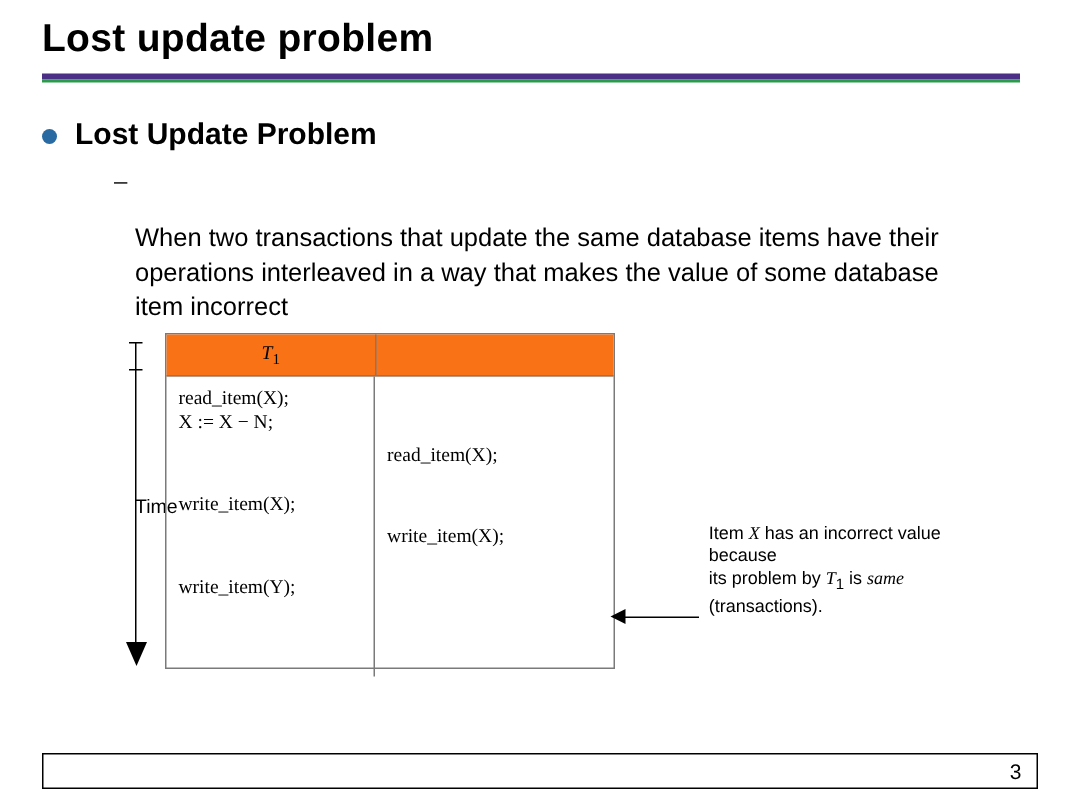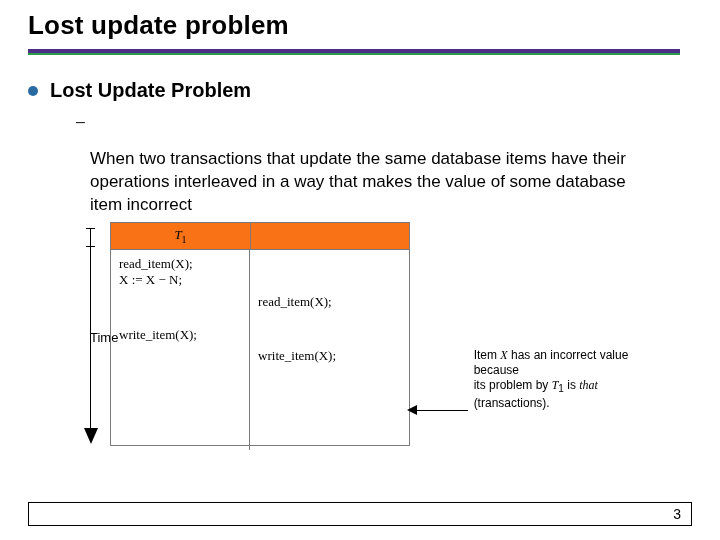--- a/index.html
+++ b/index.html
@@ -81,37 +81,38 @@
       </div>
       <div class="row body">
         <div class="cell c1">
           <div class="line">read_item(X);</div>
           <div class="line">X := X − N;</div>
           <div class="biggap"></div>
           <div class="gap"></div>
           <div class="line">write_item(X);</div>
           <div class="biggap"></div>
           <div class="gap"></div>
+          <div class="line">write_item(Y);</div>
         </div>
         <div class="cell c2">
           <div class="biggap"></div>
           <div class="gap"></div>
           <div class="line">read_item(X);</div>
           <div class="biggap"></div>
           <div class="gap"></div>
           <div class="line">write_item(X);</div>
         </div>
       </div>
     </div>
 
     <div class="annotation">
       <div class="arrow"></div>
       <div class="note">
         <span>Item </span><span class="ital">X</span><span> has an incorrect value because</span><br>
-        <span>its problem by </span><span class="ital">T</span><span class="sub">1</span><span> is </span><span class="ital">that</span><span> (transactions).</span>
+        <span>its problem by </span><span class="ital">T</span><span class="sub">1</span><span> is </span><span class="ital">same</span><span> (transactions).</span>
       </div>
     </div>
 
   </div>
 
   <div class="footer">
     <div class="pagenum">3</div>
   </div>
 
 </div>

